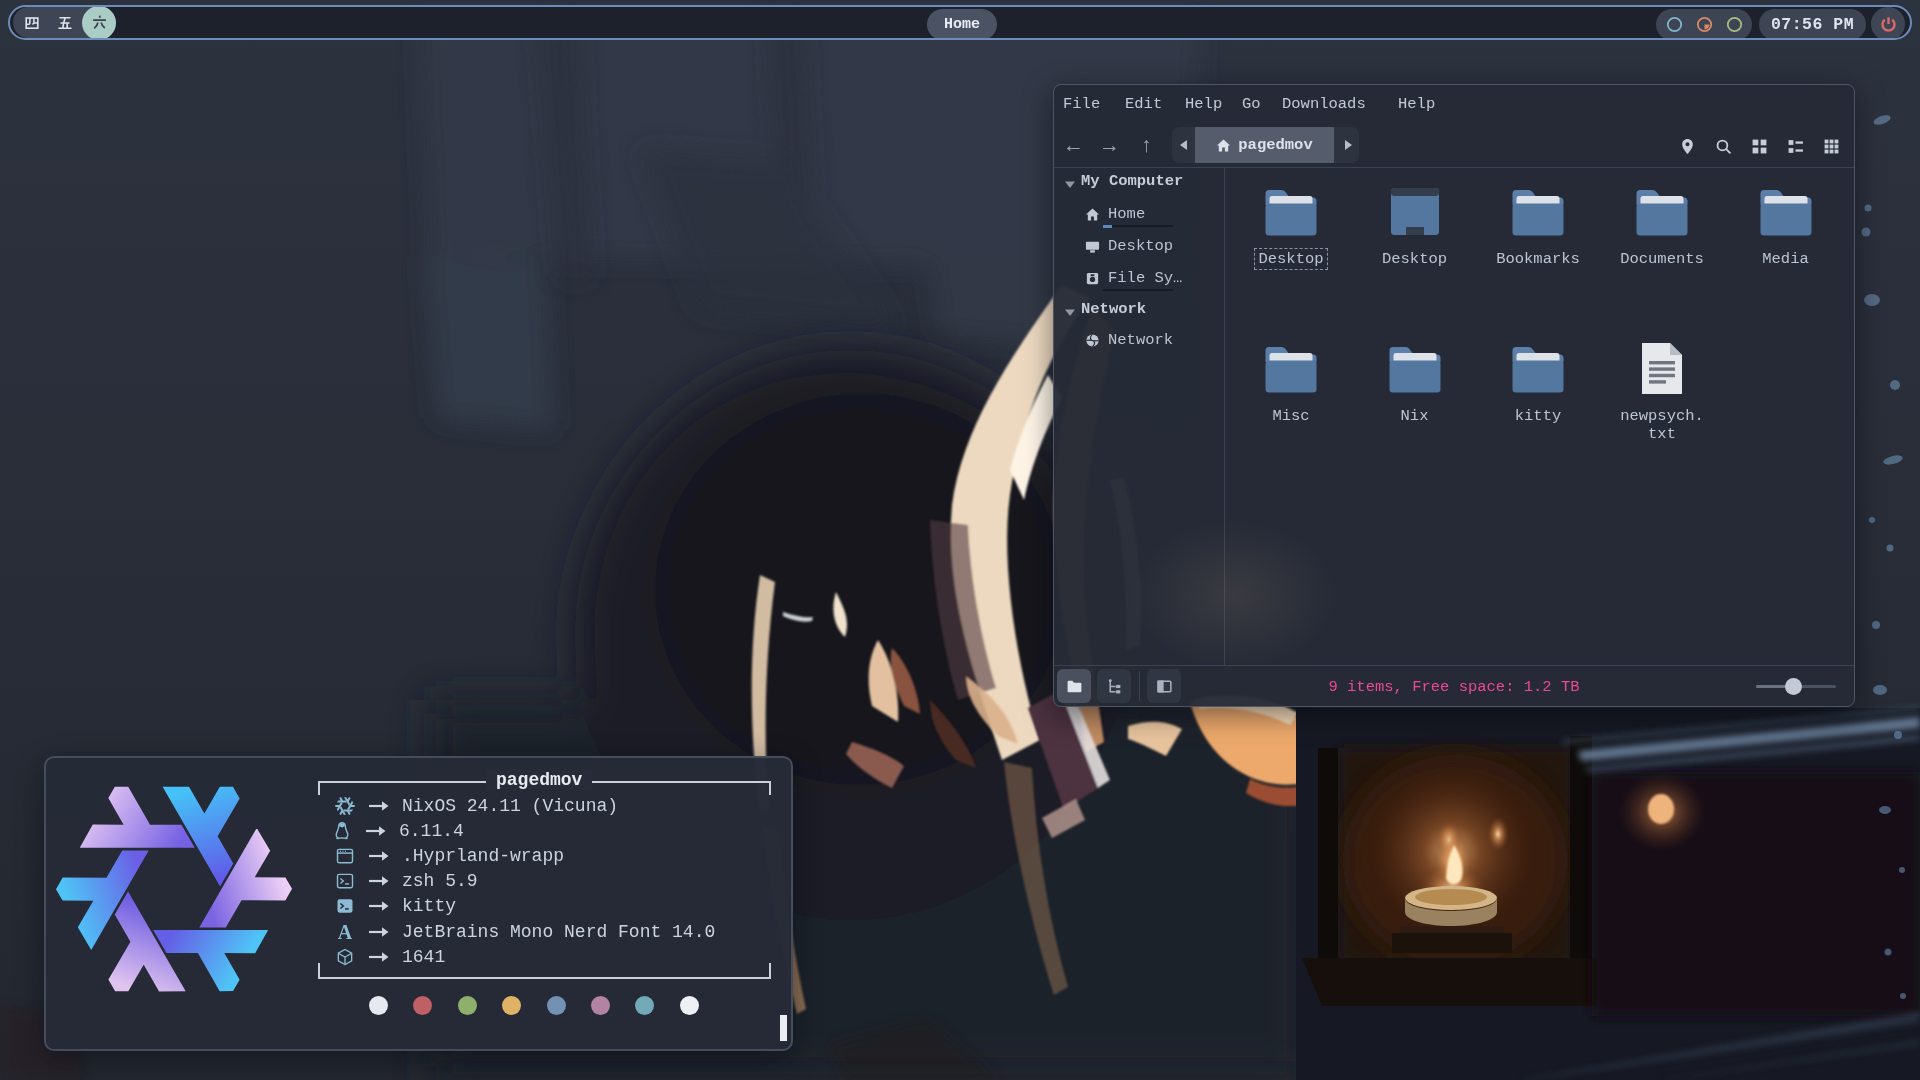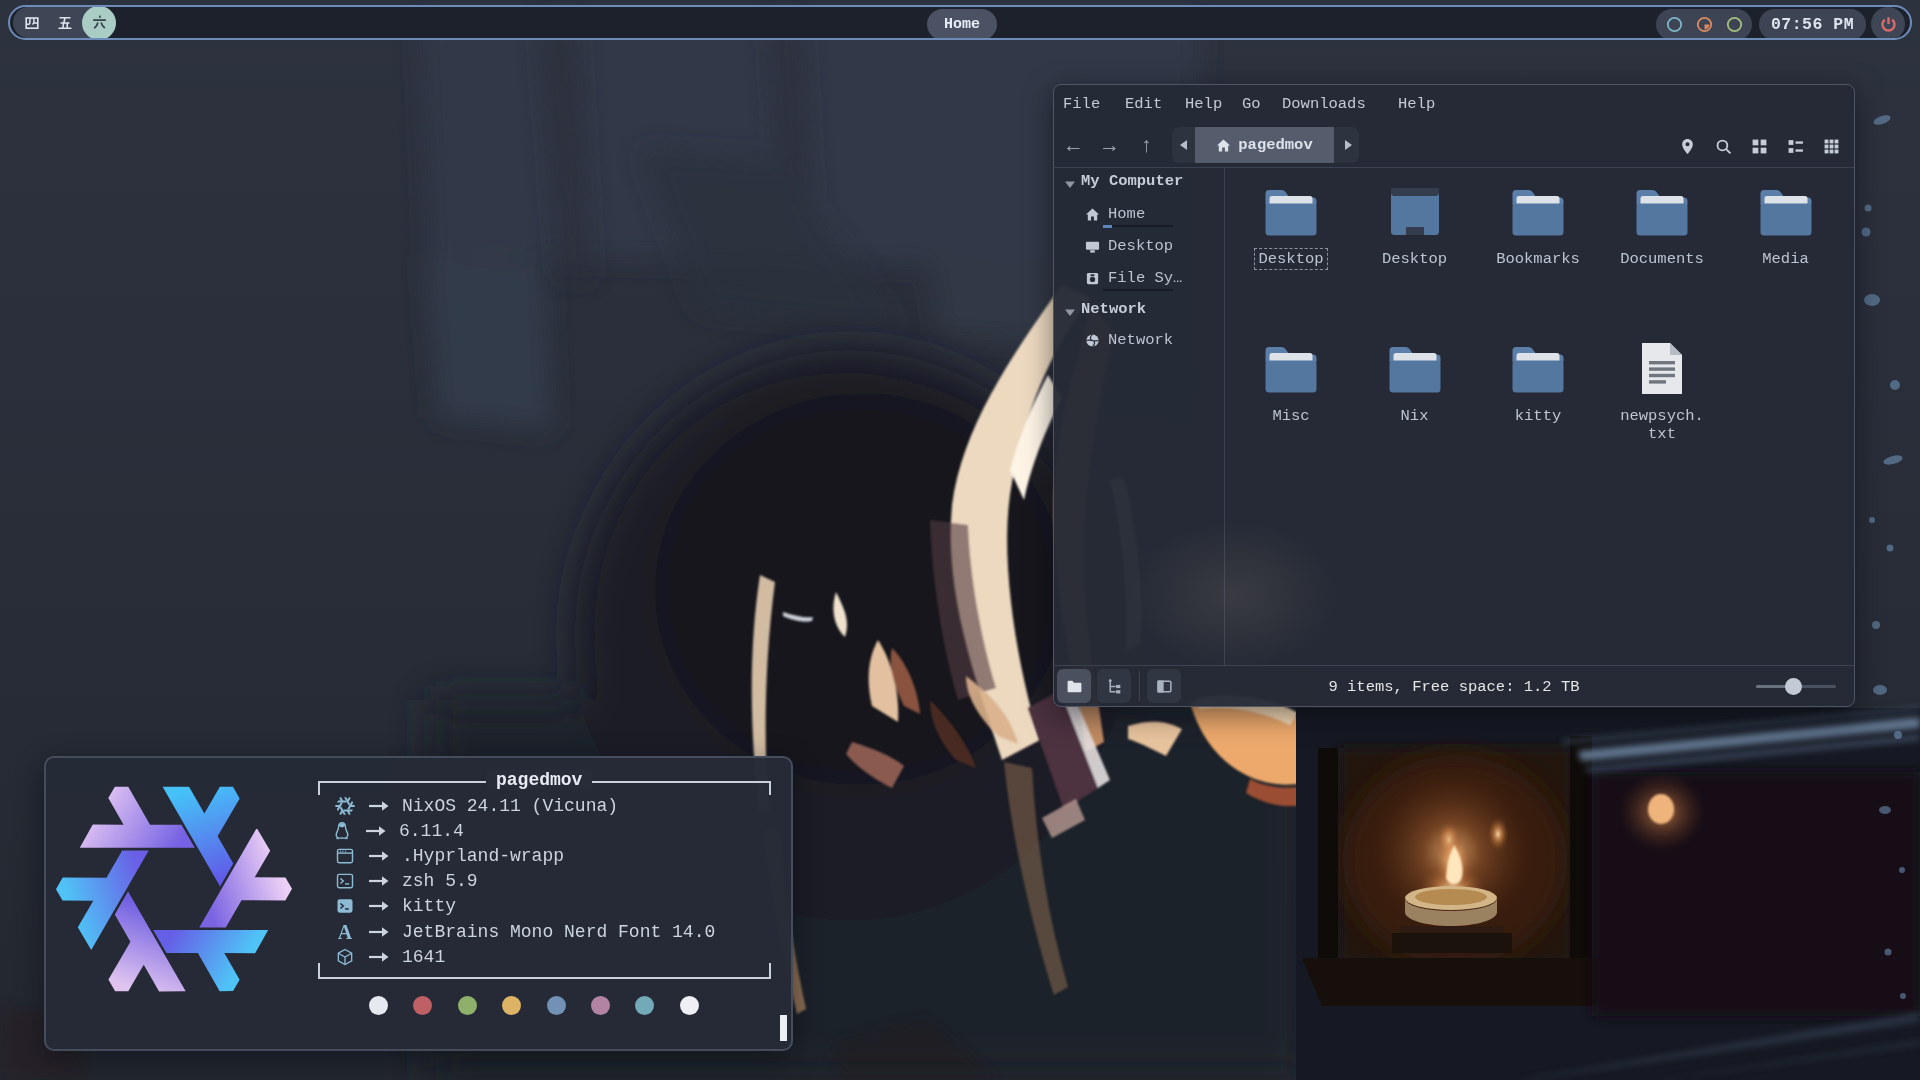--- a/index.html
+++ b/index.html
@@ -27,21 +27,21 @@
   .chevr{border-left:7px solid #b6bdc9;}
   #fmicons{position:absolute;right:14px;top:0;height:42px;display:flex;align-items:center;gap:19px;}
   #fmsep1{position:absolute;left:0;top:82px;width:100%;height:1px;background:#3a4150;}
   #fmside{position:absolute;left:0;top:83px;width:170px;height:497px;font-size:15.5px;}
   .srow{position:absolute;left:0;width:170px;height:24px;display:flex;align-items:center;}
   .srow .ic{width:15px;height:15px;margin-right:8px;flex:none;}
   #fmvsep{position:absolute;left:170px;top:83px;width:1px;height:497px;background:#3a4150;}
   #fmstatsep{position:absolute;left:0;top:580px;width:100%;height:1px;background:#3a4150;}
   #fmstatus{position:absolute;left:0;top:581px;width:100%;height:41px;}
   .sbtn{position:absolute;top:3px;width:34px;height:34px;border-radius:6px;background:#303642;display:flex;align-items:center;justify-content:center;}
-  #fmcount{position:absolute;left:0;width:100%;top:0;height:41px;display:flex;align-items:center;justify-content:center;font-size:15.5px;color:#e5e5e5;}
+  #fmcount{position:absolute;left:0;width:100%;top:0;height:41px;display:flex;align-items:center;justify-content:center;font-size:15.5px;color:#ec4899;}
   .fitem{position:absolute;width:110px;text-align:center;font-size:15.5px;color:#bdc5d2;}
   
   #term{position:absolute;left:44px;top:756px;width:749px;height:295px;background:rgba(38,43,55,0.985);border:2px solid #454d5c;border-radius:10px;box-shadow:0 8px 28px rgba(5,8,14,0.45);font-family:"Liberation Mono",monospace;}
   #fetch{position:absolute;left:272px;top:14px;width:462px;}
   .fline{position:absolute;height:25px;display:flex;align-items:center;font-size:18px;color:#ccd4e0;}
   .ficon{width:20px;height:20px;margin-right:0px;}
   .dot{position:absolute;width:19px;height:19px;border-radius:50%;}
   #cursor{position:absolute;left:734px;top:257px;width:7px;height:26px;background:#eceef4;}
 </style>
 </head>

